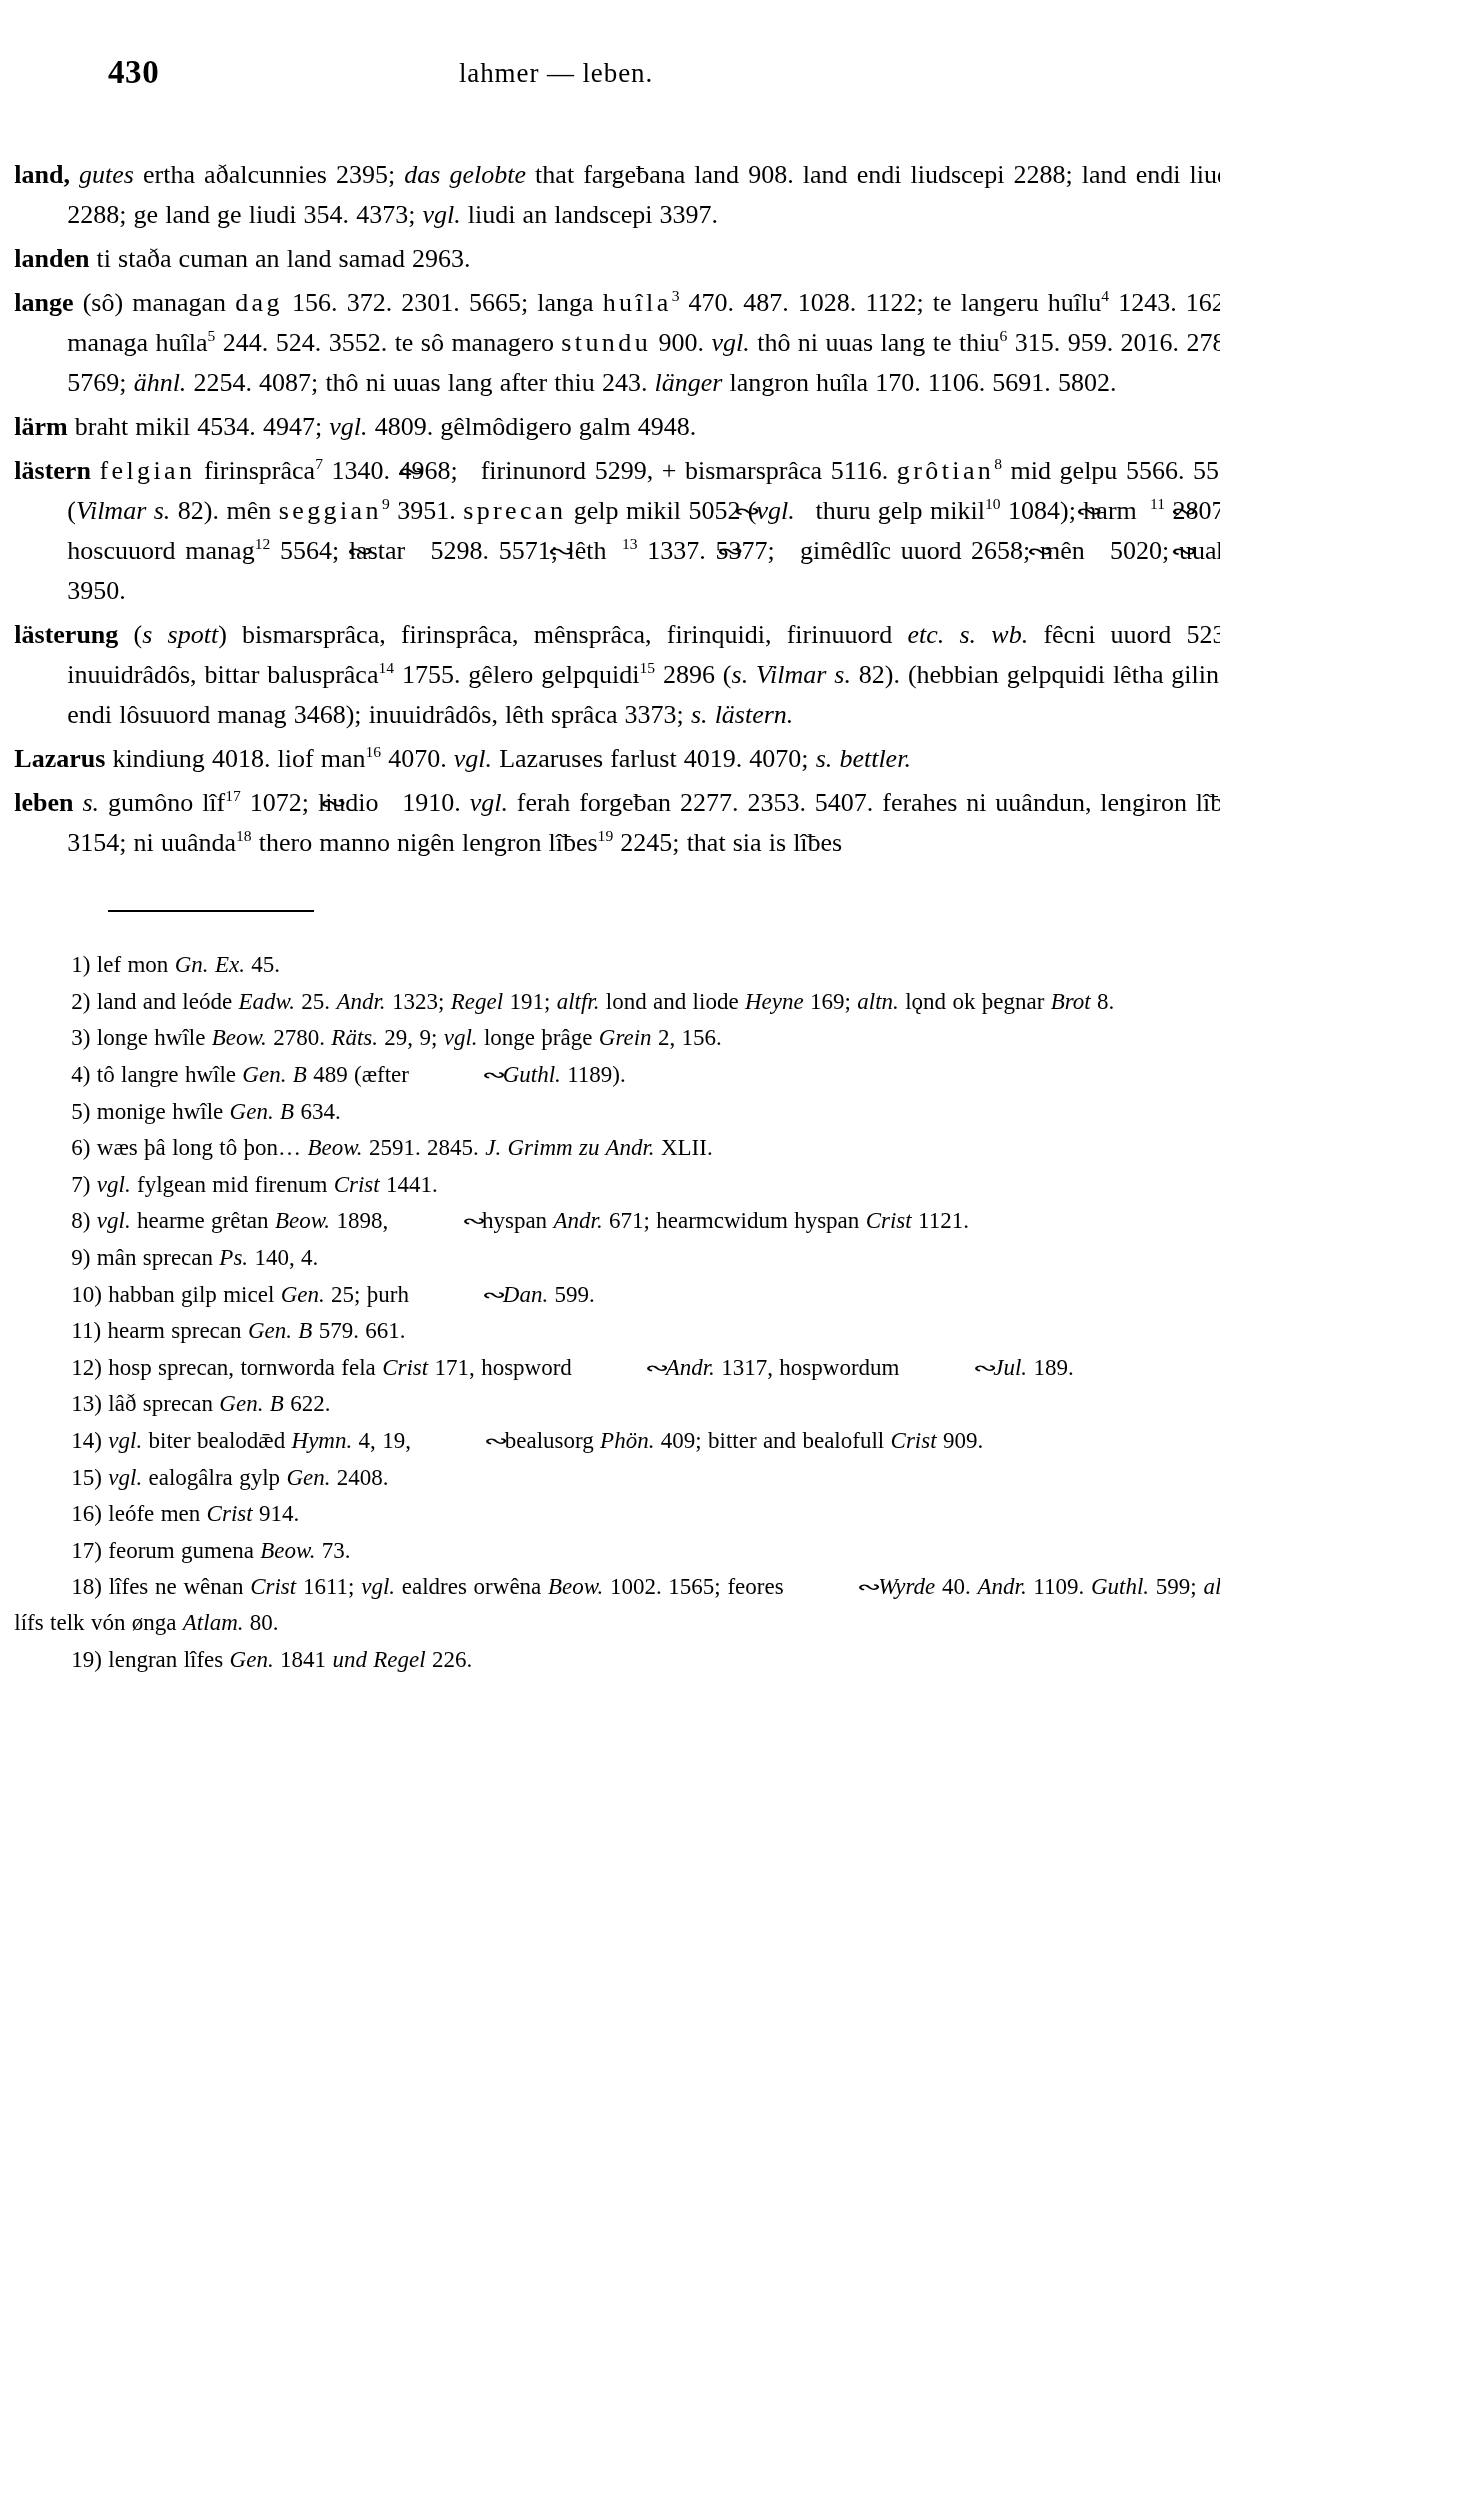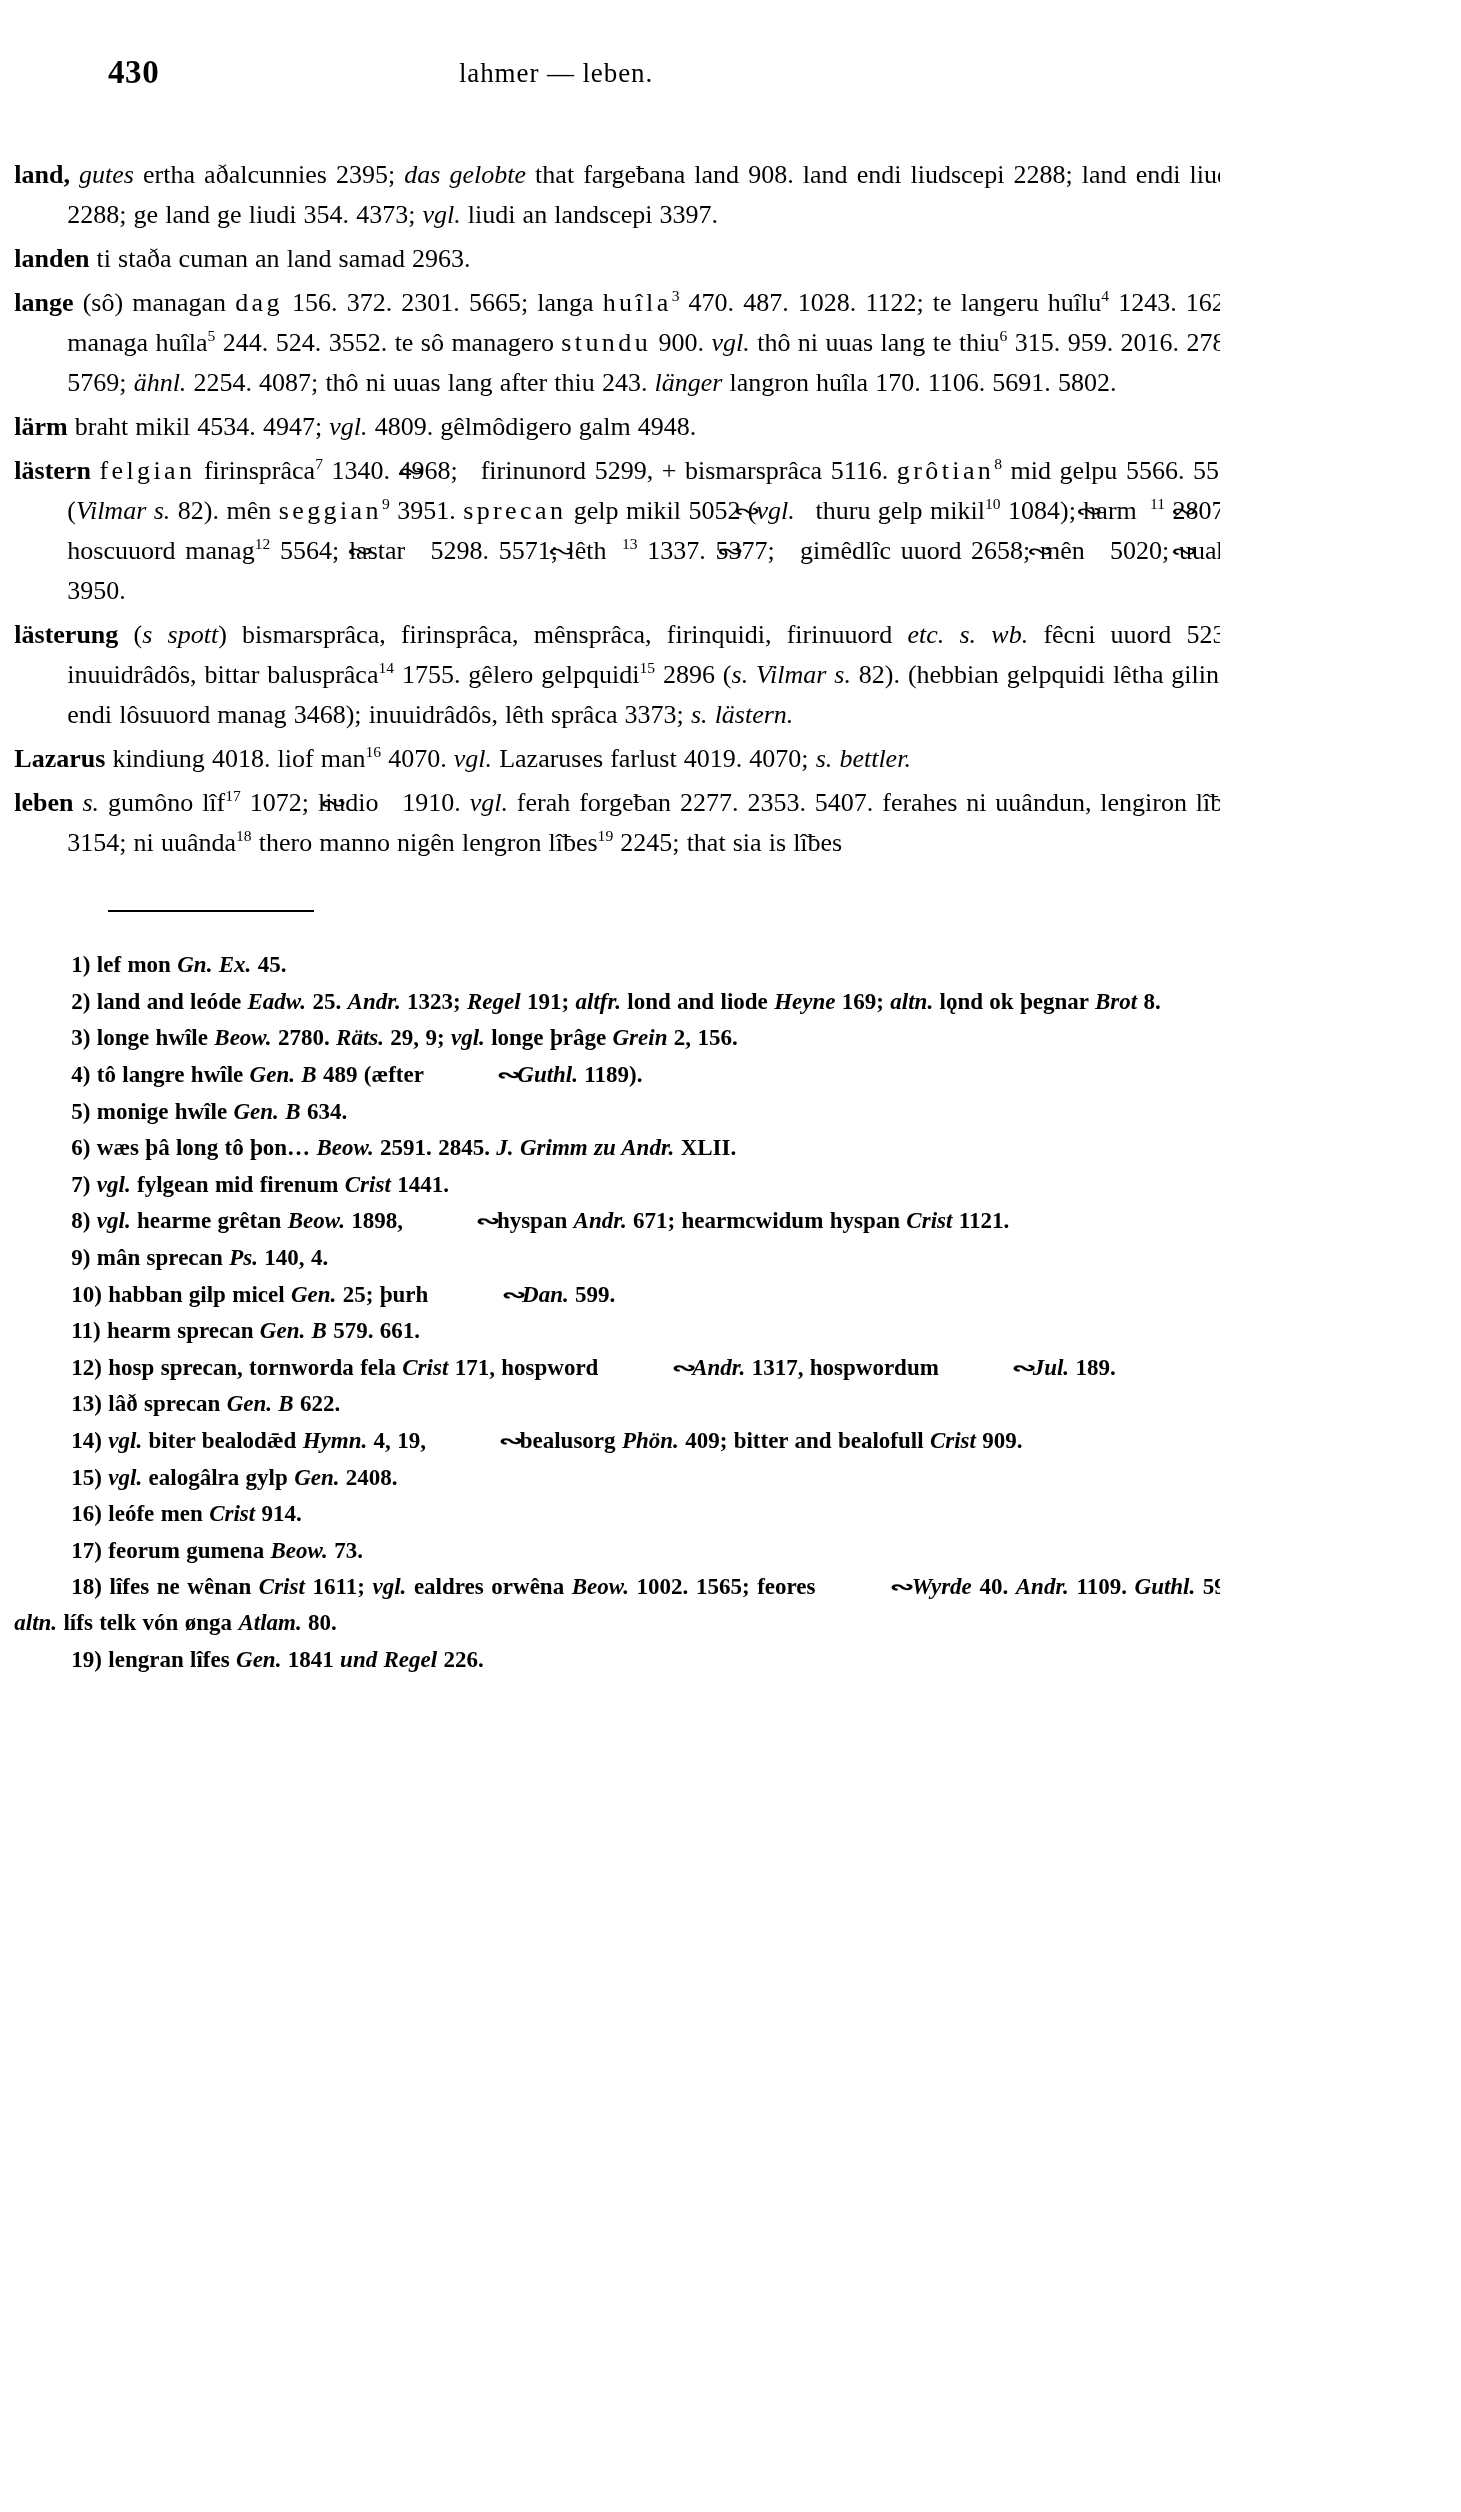--- a/index.html
+++ b/index.html
@@ -123,21 +123,20 @@
 
   
   .footnotes {
     margin: 0 auto;
     width: 1245px;
     padding-left: 14.3px;
     box-sizing: border-box;
     margin-top: 35px;
     font-size: 23px;
     line-height: 36px;
-    font-weight: bold;
   }
   .fn {
     text-align: justify;
     text-align-last: left;
     text-indent: 57px;
     margin: 0;
     word-spacing: 0.6px;
   }
   .fn + .fn { margin-top: 0.6px; }
   .fnum { }

